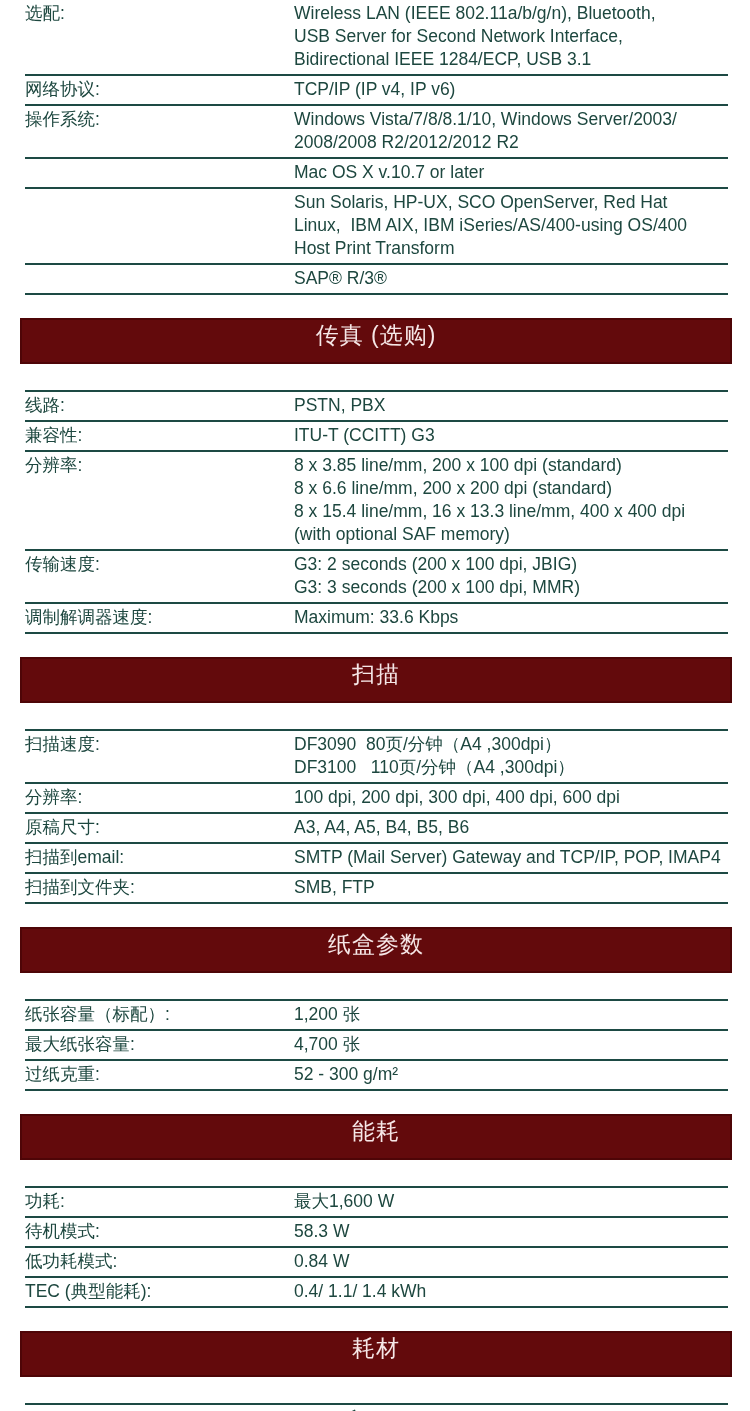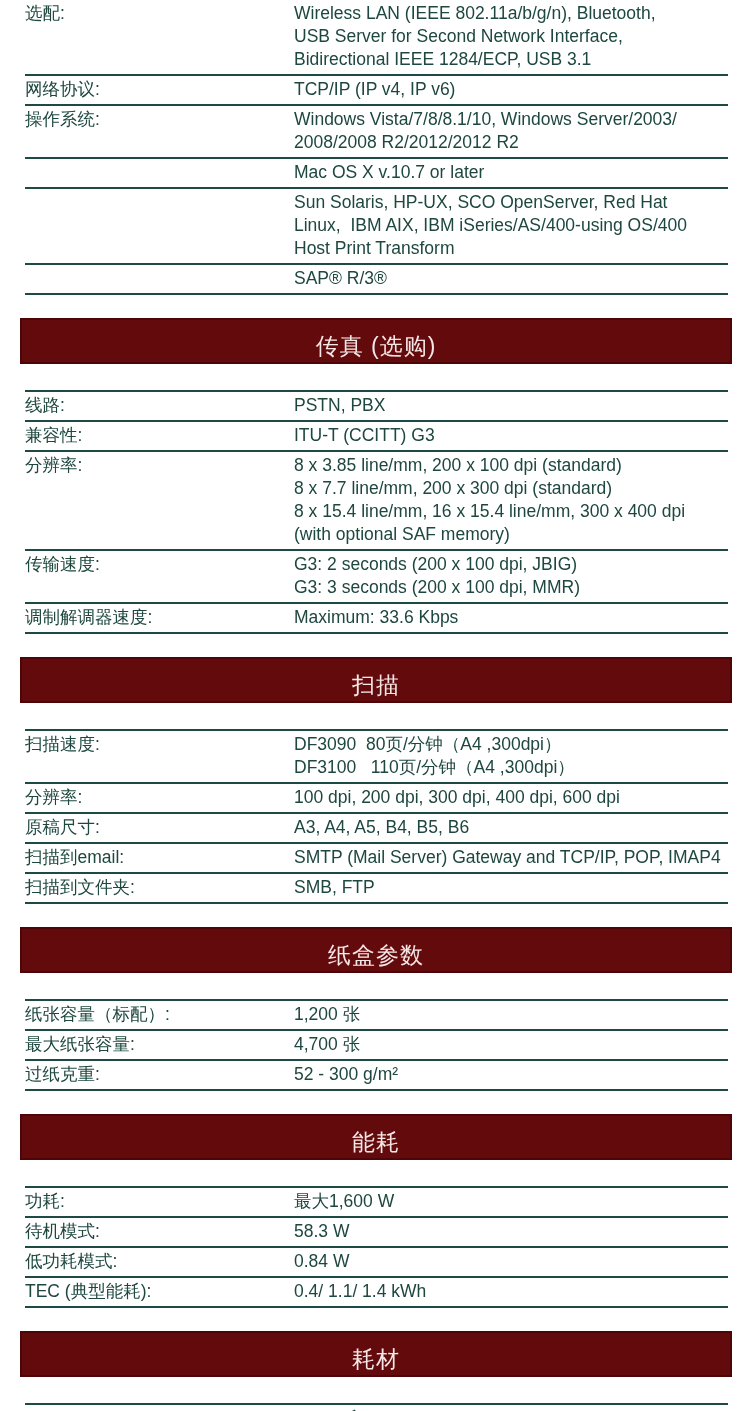--- a/index.html
+++ b/index.html
@@ -15,21 +15,21 @@
   }
   .page { width: 750px; height: 1262px; }
 
   
   .banner {
     margin: 23px 18px 26px 20px;
     height: 46px;
     background: var(--banner-bg, #630a0c);
     border: 2px solid var(--banner-border, #4e0507);
     display: flex;
-    align-items: flex-end;
+    align-items: flex-start;
     justify-content: center;
   }
   .banner .banner-title {
     color: var(--banner-text, #f6e7e7);
     font-size: 23px;
     letter-spacing: 1px;
     font-weight: 400;
   }
 
   
@@ -118,22 +118,22 @@
       <div class="spec-row">
         <div class="row-label">兼容性:</div>
         <div class="row-value">
           <div class="value-line">ITU-T (CCITT) G3</div>
         </div>
       </div>
       <div class="spec-row">
         <div class="row-label">分辨率:</div>
         <div class="row-value">
           <div class="value-line">8 x 3.85 line/mm, 200 x 100 dpi (standard)</div>
-          <div class="value-line">8 x 7.7 line/mm, 200 x 300 dpi (standard)</div>
-          <div class="value-line">8 x 15.4 line/mm, 16 x 15.4 line/mm, 300 x 400 dpi</div>
+          <div class="value-line">8 x 6.6 line/mm, 200 x 200 dpi (standard)</div>
+          <div class="value-line">8 x 15.4 line/mm, 16 x 13.3 line/mm, 400 x 400 dpi</div>
           <div class="value-line">(with optional SAF memory)</div>
         </div>
       </div>
       <div class="spec-row">
         <div class="row-label">传输速度:</div>
         <div class="row-value">
           <div class="value-line">G3: 2 seconds (200 x 100 dpi, JBIG)</div>
           <div class="value-line">G3: 3 seconds (200 x 100 dpi, MMR)</div>
         </div>
       </div>

